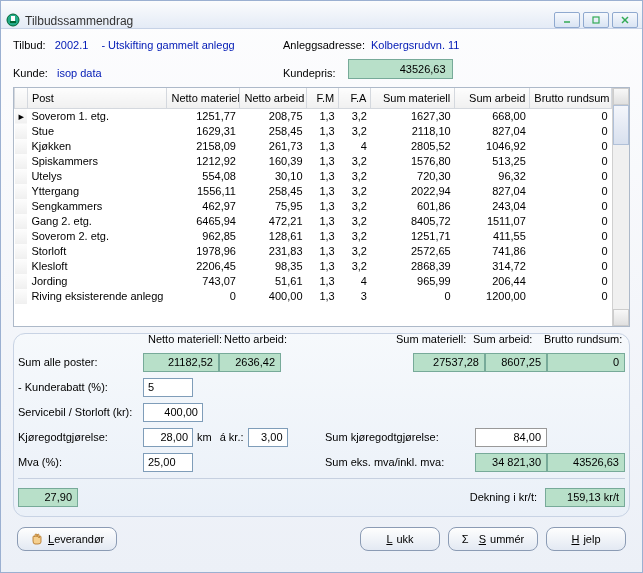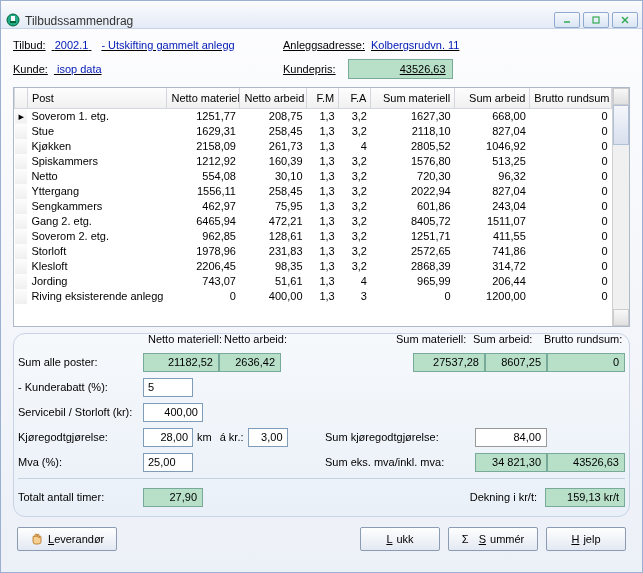--- a/index.html
+++ b/index.html
@@ -6,21 +6,21 @@
 body { font-family: Tahoma, sans-serif; font-size: 11px; background: #fff; overflow: hidden; }
 .window { width: 643px; height: 573px; background: linear-gradient(#fdfdfe, #ecf0f7); border: 1px solid #9bb0d1; position: relative; }
 .titlebar { height: 28px; background: linear-gradient(#fbfcfd, #e4ebf6); display: flex; align-items: flex-end; padding: 0 4px; border-bottom: 1px solid #c6d2e6; }
 .title-icon { width: 16px; height: 16px; margin-right: 4px; position: relative; }
 .title-icon svg { width: 16px; height: 16px; }
 .title-text { flex: 1; color: #333; font-size: 12px; }
 .winbtns { display: flex; gap: 3px; }
 .winbtn { width: 26px; height: 16px; border: 1px solid #8fa9cf; border-radius: 2px; background: linear-gradient(#f6f9fd, #d9e4f3); display: flex; align-items: center; justify-content: center; cursor: pointer; }
 .winbtn svg { width: 10px; height: 10px; }
 .content { padding: 10px 12px 8px 12px; }
-.info-row { display: flex; margin-bottom: 8px; align-items: center; text-decoration: underline; }
+.info-row { display: flex; margin-bottom: 8px; align-items: flex-end; }
 .info-label { color: #000; margin-right: 6px; }
 .info-value { color: #0019b5; }
 .left-block { width: 270px; }
 .kundepris-box { display: inline-block; width: 105px; height: 20px; border: 1px solid #7a9; background: #b8e0c9; text-align: right; padding: 3px 6px; font-size: 11px; margin-left: 6px; }
 .grid-wrap { border: 1px solid #adb9c9; background: #fff; margin-top: 8px; height: 240px; display: flex; }
 .grid-inner { flex: 1; overflow: hidden; }
 .grid-scroll { width: 17px; background: #f0f0f0; border-left: 1px solid #d0d0d0; display: flex; flex-direction: column; }
 .scroll-btn { height: 17px; background: linear-gradient(#f8f8f8, #e0e0e0); border: 1px solid #ccc; margin: 0; }
 .scroll-track { flex: 1; background: #f0f0f0; }
 .scroll-thumb { height: 40px; background: linear-gradient(#f4f6fb, #d8e0ee); border: 1px solid #b0c0d8; margin: 0; }
@@ -34,21 +34,21 @@
 .sum-header { position: absolute; top: -1px; font-size: 11px; color: #000; }
 .sum-row { display: flex; align-items: center; margin-bottom: 5px; height: 20px; }
 .sum-label { width: 125px; }
 .sum-box { border: 1px solid #7a9; background: #b8e0c9; text-align: right; padding: 2px 5px; height: 19px; font-size: 11px; }
 .sum-box-w { border: 1px solid #999; background: #fff; text-align: right; padding: 2px 5px; height: 19px; font-size: 11px; }
 .inp { border: 1px solid #7f9db9; background: #fff; text-align: right; padding: 2px 4px; height: 19px; font-size: 11px; }
 .unit { margin: 0 4px; }
 .spacer-col { flex: 1; }
 .right-label { text-align: left; width: 150px; }
 .btnrow { display: flex; margin-top: 10px; gap: 8px; padding: 0 4px; }
-.btn { height: 24px; border: 1px solid #8b9bb4; border-radius: 2px; background: linear-gradient(#fefefe, #e3e9f3); padding: 0 12px; font-size: 11px; display: flex; align-items: center; gap: 4px; cursor: pointer; }
+.btn { height: 24px; border: 1px solid #8b9bb4; border-radius: 8px; background: linear-gradient(#fefefe, #e3e9f3); padding: 0 12px; font-size: 11px; display: flex; align-items: center; gap: 4px; cursor: pointer; }
 .btn u { text-decoration: underline; }
 .btn-icon { width: 14px; height: 14px; }
 .divider { height:1px; background:#c6d0e0; margin:6px 0 8px 0; }
 </style>
 </head>
 <body>
 
 <div class="window">
   <div class="titlebar">
     <span class="title-icon">
@@ -165,21 +165,21 @@
     <td class="r">1212,92</td>
     <td class="r">160,39</td>
     <td class="r">1,3</td>
     <td class="r">3,2</td>
     <td class="r">1576,80</td>
     <td class="r">513,25</td>
     <td class="r">0</td>
               </tr>
               <tr>
                 <td class="row-ptr"></td>
-    <td>Netto</td>
+    <td>Utelys</td>
     <td class="r">554,08</td>
     <td class="r">30,10</td>
     <td class="r">1,3</td>
     <td class="r">3,2</td>
     <td class="r">720,30</td>
     <td class="r">96,32</td>
     <td class="r">0</td>
               </tr>
               <tr>
                 <td class="row-ptr"></td>
@@ -320,21 +320,20 @@
       <div class="sum-row">
         <span class="sum-label">Mva (%):</span>
         <input class="inp" style="width: 50px; text-align: left;" value="25,00">
         <span class="spacer-col"></span>
         <span class="right-label">Sum eks. mva/inkl. mva:</span>
         <span class="sum-box" style="width:72px">34 821,30</span>
         <span class="sum-box" style="width:78px">43526,63</span>
       </div>
       <div class="divider"></div>
       <div class="sum-row">
-        <span class="sum-label">Totalt antall timer:</span>
         <span class="sum-box" style="width:60px">27,90</span>
         <span class="spacer-col"></span>
         <span style="margin-right:8px">Dekning i kr/t:</span>
         <span class="sum-box" style="width:80px">159,13 kr/t</span>
       </div>
     </div>
 
     <div class="btnrow">
       <button class="btn">
         <span class="btn-icon"><svg viewBox="0 0 14 14">

